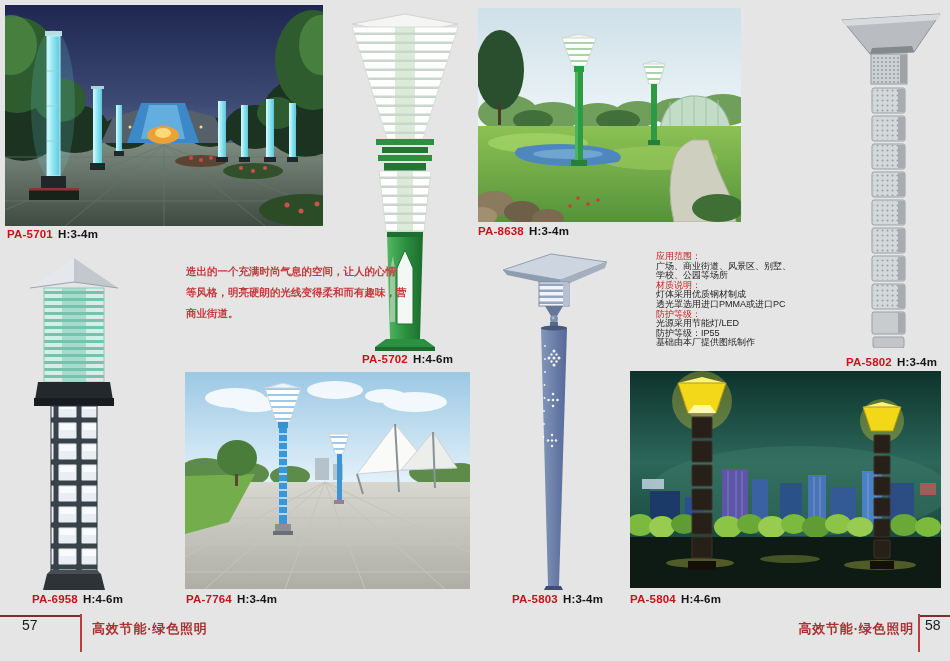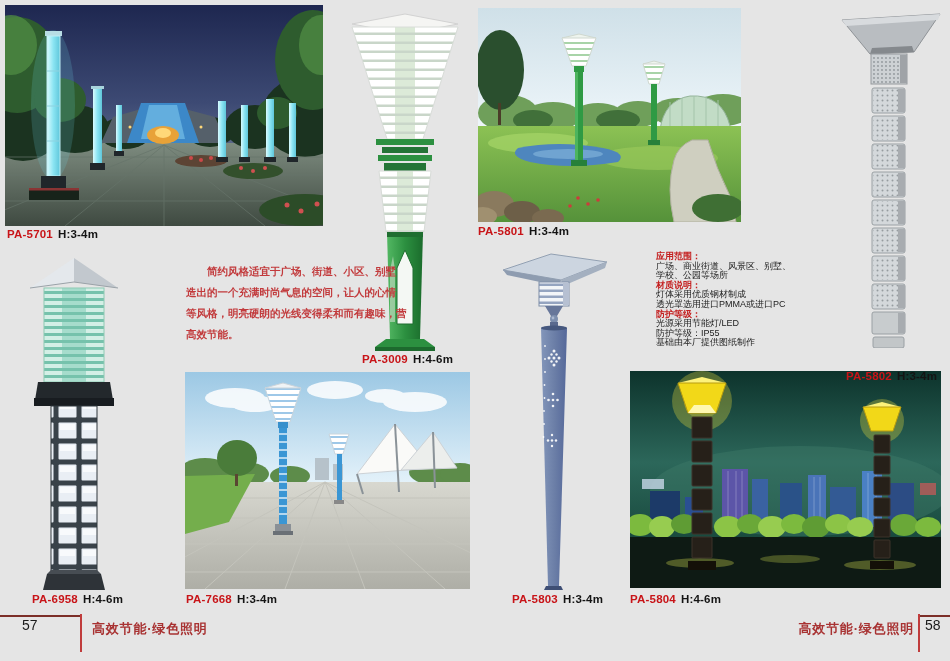--- a/index.html
+++ b/index.html
@@ -7,21 +7,21 @@
         font-family:"Liberation Sans",sans-serif;overflow:hidden}
   figure{margin:0;position:absolute}
   svg{display:block}
   .label{position:absolute;font-weight:bold;font-size:11.5px;white-space:nowrap;letter-spacing:.2px}
   .label .m{color:#c81418;margin-right:5px}
   .label .h{color:#141414}
   .desc{position:absolute;left:186px;top:261px;width:238px;color:#c23a3c;
         font-size:10.5px;font-weight:bold;line-height:21px}
   .desc .ind{text-indent:2em}
   .specs{position:absolute;left:656px;top:252px;width:180px;font-size:9px;line-height:9.6px}
-  .specs .sh{color:#c42020;font-weight:bold}
+  .specs .sh{color:#c42020;font-weight:normal}
   .specs .sb{color:#222}
   .hline{position:absolute;height:0;border-top:2px solid #7c2f28}
   .vline{position:absolute;width:2px;background:#c03c3c}
   .pagenum{position:absolute;font-size:14px;font-weight:normal;color:#1a1a1a}
   .slogan{position:absolute;font-size:13px;font-weight:bold;color:#a83232;letter-spacing:.8px;white-space:nowrap}
 </style>
 </head>
 <body>
 
 <div class="page">
@@ -559,46 +559,45 @@
         </g>
         <rect x="240" y="190" width="24" height="8" fill="#141008"></rect>
       </g>
     </svg>
   </figure>
 
   <div class="label" style="left:7px;top:228px">
     <span class="m">PA-5701</span><span class="h">H:3-4m</span>
   </div>
   <div class="label" style="left:362px;top:353px">
-    <span class="m">PA-3009</span><span class="h">H:4-6m</span>
+    <span class="m">PA-5702</span><span class="h">H:4-6m</span>
   </div>
   <div class="label" style="left:32px;top:593px">
     <span class="m">PA-6958</span><span class="h">H:4-6m</span>
   </div>
   <div class="label" style="left:186px;top:593px">
-    <span class="m">PA-7668</span><span class="h">H:3-4m</span>
+    <span class="m">PA-7764</span><span class="h">H:3-4m</span>
   </div>
   <div class="label" style="left:478px;top:225px">
-    <span class="m">PA-5801</span><span class="h">H:3-4m</span>
-  </div>
-  <div class="label" style="left:846px;top:370px">
+    <span class="m">PA-8638</span><span class="h">H:3-4m</span>
+  </div>
+  <div class="label" style="left:846px;top:356px">
     <span class="m">PA-5802</span><span class="h">H:3-4m</span>
   </div>
   <div class="label" style="left:512px;top:593px">
     <span class="m">PA-5803</span><span class="h">H:3-4m</span>
   </div>
   <div class="label" style="left:630px;top:593px">
     <span class="m">PA-5804</span><span class="h">H:4-6m</span>
   </div>
 
   <div class="desc">
-    <div class="ind">简约风格适宜于广场、街道、小区、别墅</div>
     <div>造出的一个充满时尚气息的空间，让人的心情</div>
     <div>等风格，明亮硬朗的光线变得柔和而有趣味，营</div>
-    <div>高效节能。</div>
+    <div>商业街道。</div>
   </div>
 
   <div class="specs">
     <div class="sh">应用范围：</div>
     <div class="sb">广场、商业街道、风景区、别墅、</div>
     <div class="sb">学校、公园等场所</div>
     <div class="sh">材质说明：</div>
     <div class="sb">灯体采用优质钢材制成</div>
     <div class="sb">透光罩选用进口PMMA或进口PC</div>
     <div class="sh">防护等级：</div>

